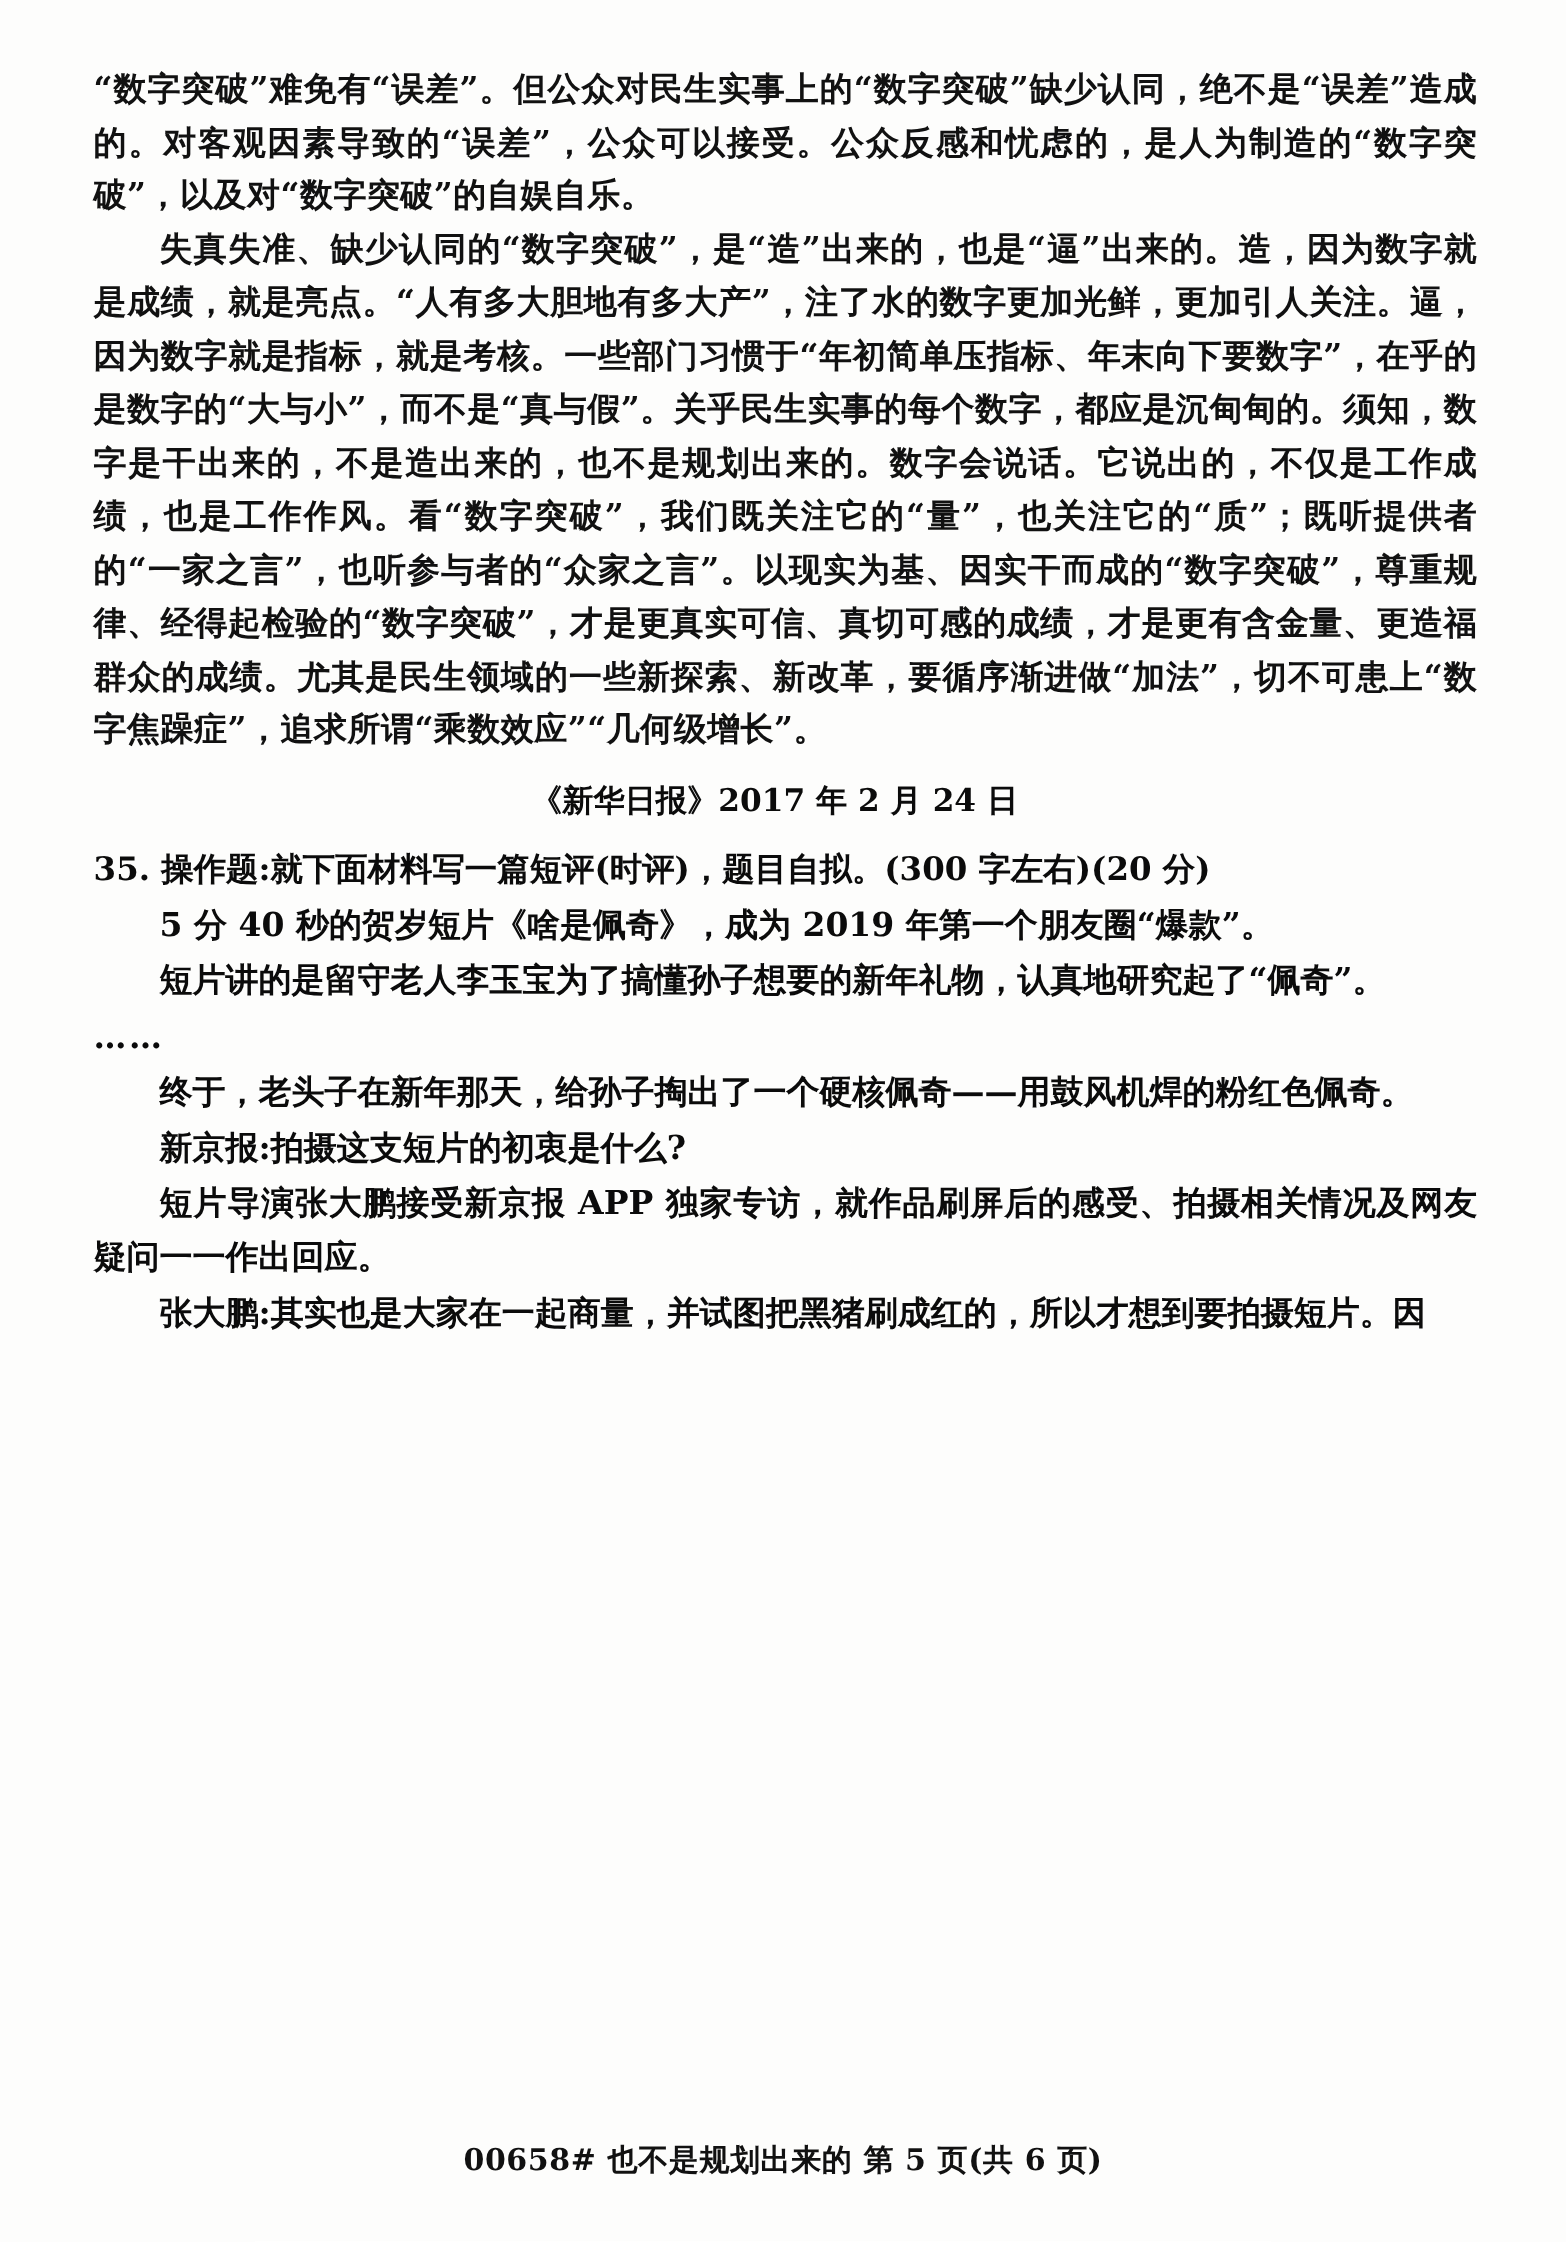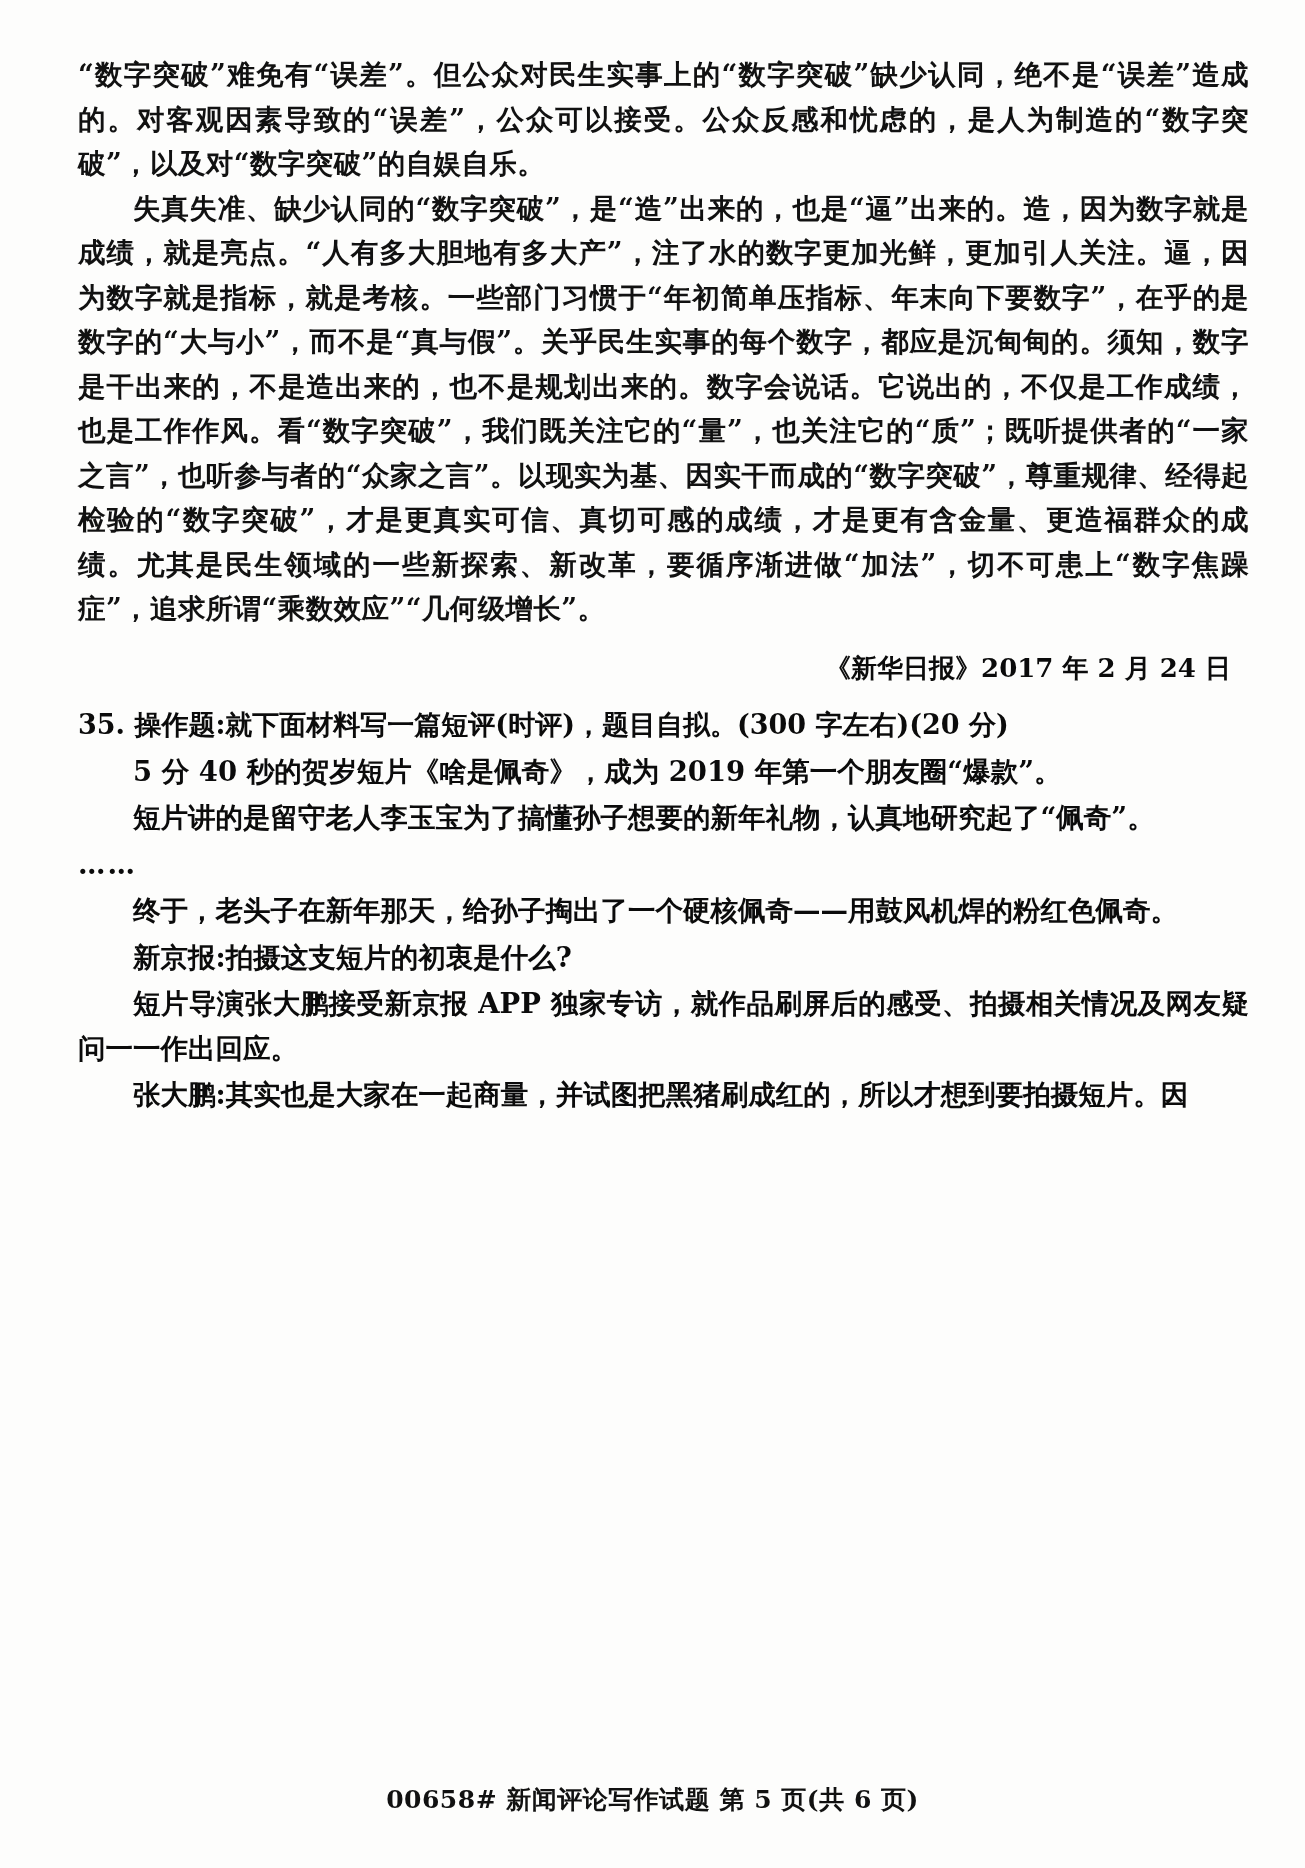--- a/index.html
+++ b/index.html
@@ -7,21 +7,21 @@
     padding: 0;
     background: #ffffff;
   }
   .page {
     position: relative;
     width: 1305px;
     height: 1868px;
     margin: 0 auto;
     background: #fdfdfc;
     box-sizing: border-box;
-    padding: 52px 56px 0 78px;
+    padding: 52px 74px 0 78px;
     font-family: "DejaVu Serif", "Liberation Serif", serif;
     color: #0b0b0b;
     overflow: hidden;
   }
 
   
   .body-text {
     font-size: 27.5px;
     line-height: 44.5px;
     letter-spacing: 0.4px;
@@ -40,21 +40,21 @@
     font-family: "DejaVu Serif", "Liberation Serif", serif;
     font-weight: 600;
     -webkit-font-smoothing: none;
   }
   .para.no-indent {
     text-indent: 0;
   }
 
   .source-line {
     margin-top: 16px;
-    text-align: right;
+    text-align: center;
     padding-right: 18px;
     font-size: 26px;
     line-height: 42px;
     font-weight: 600;
     font-family: "DejaVu Serif", "Liberation Serif", serif;
   }
 
   .question {
     margin-top: 14px;
     font-size: 27px;
@@ -118,17 +118,17 @@
     <p class="para">短片讲的是留守老人李玉宝为了搞懂孙子想要的新年礼物，认真地研究起了“佩奇”。</p>
     <p class="para ellipsis-line">……</p>
     <p class="para">终于，老头子在新年那天，给孙子掏出了一个硬核佩奇——用鼓风机焊的粉红色佩奇。</p>
     <p class="para">新京报:拍摄这支短片的初衷是什么?</p>
     <p class="para">短片导演张大鹏接受新京报 APP 独家专访，就作品刷屏后的感受、拍摄相关情况及网友疑问一一作出回应。</p>
     <p class="para">张大鹏:其实也是大家在一起商量，并试图把黑猪刷成红的，所以才想到要拍摄短片。因</p>
   </div>
 
   <div class="footer">
     <span class="code">00658#</span>
-    <span>新闻评论写作试题</span>
+    <span>也不是规划出来的</span>
     <span>第 5 页(共 6 页)</span>
   </div>
 
 </div>
 
 </body></html>

